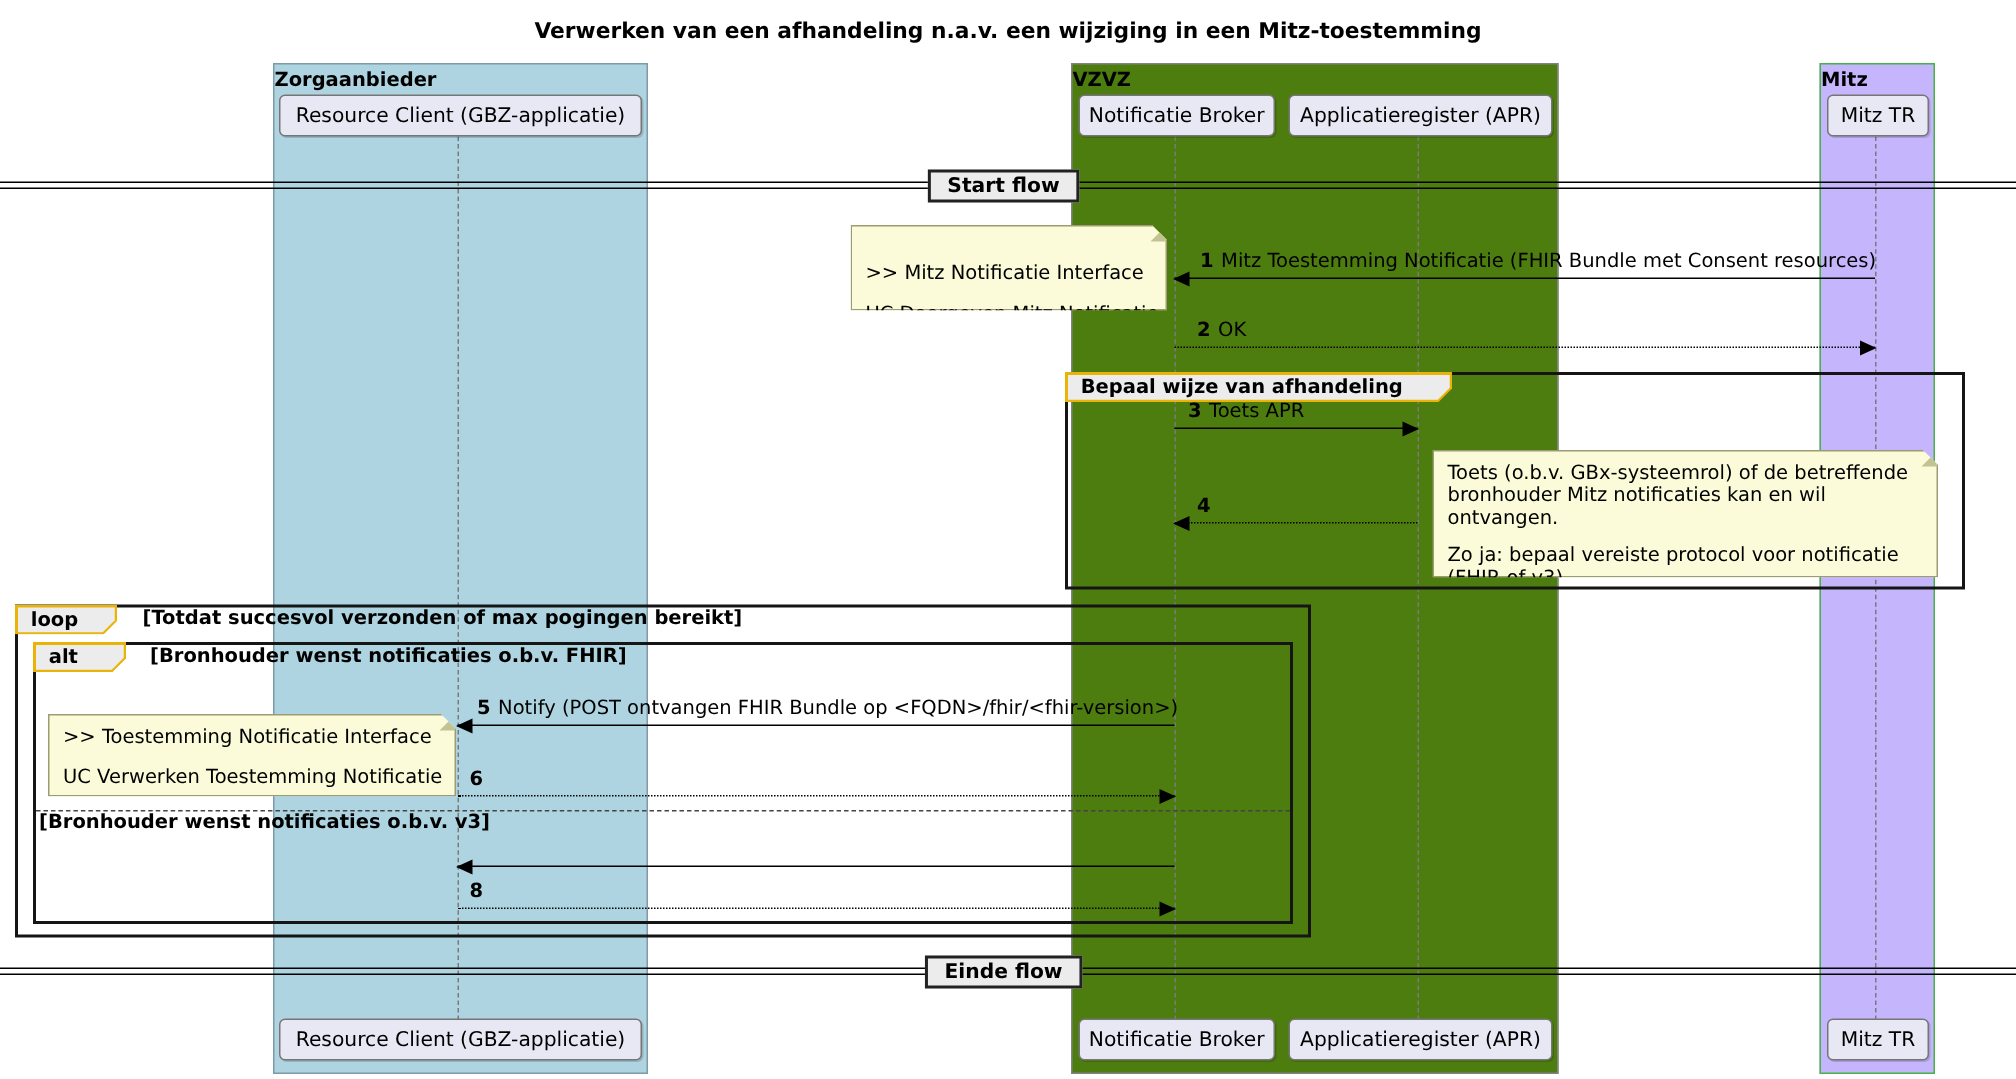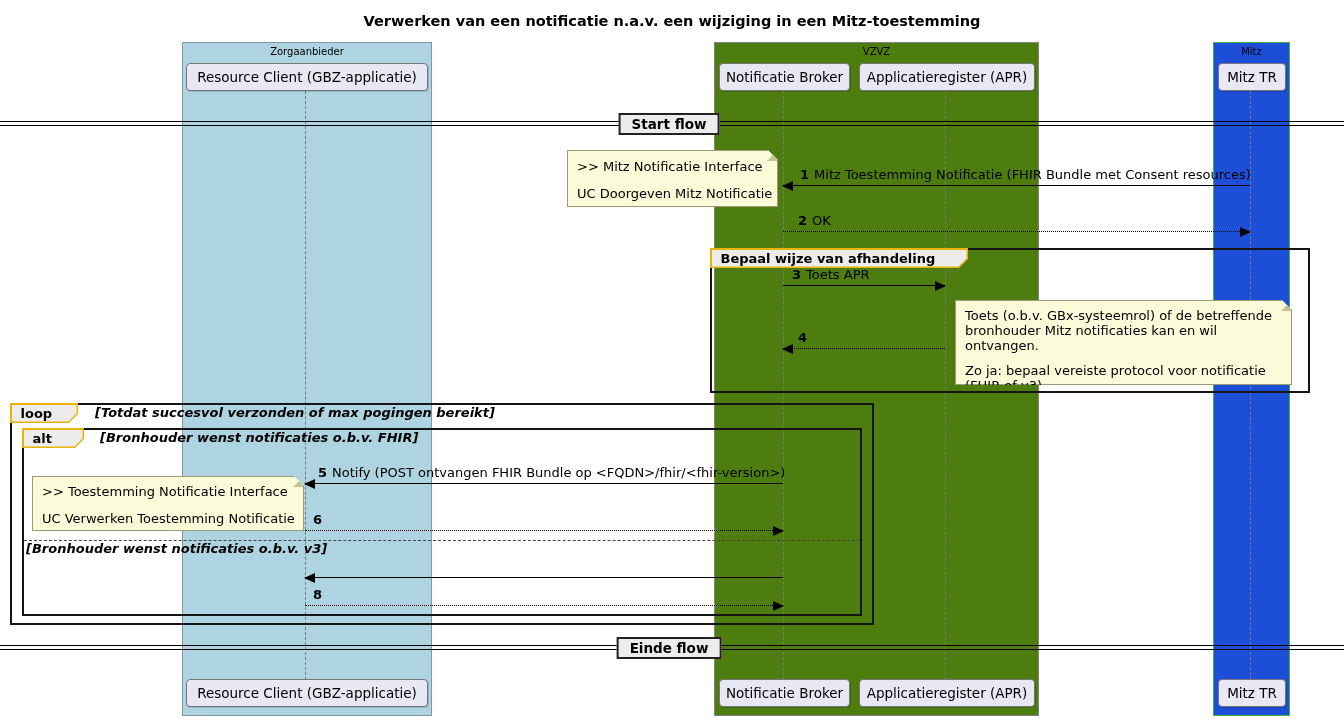--- a/index.html
+++ b/index.html
@@ -7,23 +7,23 @@
        font-family:"DejaVu Sans","Liberation Sans",sans-serif;color:#000;overflow:hidden;}
 
   
   .page-title{position:absolute;top:13px;left:0;right:0;text-align:center;
               font-size:14.5px;font-weight:bold;z-index:7;}
 
   
   .swimlane{position:absolute;top:42px;height:672px;z-index:0;}
   .swim-zorg{left:182px;width:248px;background:#add4e0;border:1.5px solid #7d9aa6;}
   .swim-vzvz{left:714px;width:323px;background:#4d7c0f;border:1.5px solid #828282;}
-  .swim-mitz{left:1213px;width:75px;background:#1d4ed8;border:1.5px solid #46b246;}
-  .swim-title{position:absolute;top:3px;left:0;right:0;text-align:center;
-              font-size:10px;font-weight:normal;}
+  .swim-mitz{left:1213px;width:75px;background:#c4b5fd;border:1.5px solid #46b246;}
+  .swim-title{position:absolute;top:3px;left:0;right:0;text-align:left;
+              font-size:13px;font-weight:bold;}
 
   
   .lifeline{position:absolute;top:91px;height:589px;width:0;
             border-left:1px dashed #7a7a7a;z-index:1;}
 
   
   .participant{position:absolute;height:26px;line-height:26px;text-align:center;
                background:#e8e8f5;border:1px solid #767676;border-radius:4px;
                font-size:13.5px;z-index:6;box-shadow:1px 1px 0 rgba(0,0,0,.15);}
   .prow-top{top:63px;} .prow-bot{top:679px;}
@@ -35,21 +35,21 @@
                  background:#ececec;border:2px solid #222;padding:1px 11px;
                  font-size:13.5px;font-weight:bold;white-space:nowrap;z-index:4;}
 
   
   .groupbox{position:absolute;border:2px solid #151515;z-index:2;}
   .pent{position:absolute;top:-2px;left:-2px;height:20px;background:#eab308;
         clip-path:polygon(0 0,100% 0,100% calc(100% - 9px),calc(100% - 9px) 100%,0 100%);}
   .pent-in{position:absolute;inset:1.5px;background:#ececec;
         clip-path:polygon(0 0,100% 0,100% calc(100% - 8px),calc(100% - 8px) 100%,0 100%);
         font-size:13px;font-weight:bold;white-space:nowrap;padding:1px 14px 0 9px;box-sizing:border-box;}
-  .gcond{position:absolute;font-size:13px;font-weight:bold;white-space:nowrap;z-index:3;font-style:italic;}
+  .gcond{position:absolute;font-size:13px;font-weight:bold;white-space:nowrap;z-index:3;}
   .else-line{position:absolute;left:0;right:0;height:0;border-top:1px dashed #444;}
 
   
   .msg{position:absolute;height:28px;z-index:4;}
   .msg-line{position:absolute;left:0;right:0;bottom:0;height:0;border-bottom:1px solid #000;}
   .msg-line.ret{border-bottom-style:dotted;}
   .msg-label{position:absolute;bottom:4px;font-size:13px;white-space:nowrap;}
   .num{font-weight:bold;padding-right:5px;}
   .head-l{position:absolute;left:-1px;bottom:-5px;width:0;height:0;
           border-right:11px solid #000;border-top:5px solid transparent;border-bottom:5px solid transparent;}
@@ -63,21 +63,21 @@
   .fold{position:absolute;top:0;right:0;width:0;height:0;
         border-left:10px solid transparent;border-bottom:10px solid #c2c293;}
   .note-line{padding:0 9px;white-space:nowrap;}
   .note p{margin:0;padding:0 9px;}
 </style>
 </head>
 <body>
 
 <div>
 
-  <div class="page-title">Verwerken van een notificatie n.a.v. een wijziging in een Mitz-toestemming</div>
+  <div class="page-title">Verwerken van een afhandeling n.a.v. een wijziging in een Mitz-toestemming</div>
 
   <div class="swimlane swim-zorg">
     <div class="swim-title">Zorgaanbieder</div>
   </div>
   <div class="swimlane swim-vzvz">
     <div class="swim-title">VZVZ</div>
   </div>
   <div class="swimlane swim-mitz">
     <div class="swim-title">Mitz</div>
   </div>
@@ -156,21 +156,21 @@
   </div>
 
   <div class="msg" style="left:305px;top:578px;width:478px">
     <div class="msg-label" style="left:8px"><span class="num">8</span><span></span></div>
     <div class="msg-line ret"></div>
     <div class="head-r"></div>
   </div>
 
   <div class="note" style="left:567px;top:150px;width:211px;height:57px">
     <div class="fold"></div>
-    <div class="note-line" style="margin-top:8px">&gt;&gt; Mitz Notificatie Interface</div>
+    <div class="note-line" style="margin-top:24px">&gt;&gt; Mitz Notificatie Interface</div>
     <div class="note-line" style="margin-top:12px">UC Doorgeven Mitz Notificatie</div>
   </div>
 
   <div class="note" style="left:955px;top:300px;width:337px;height:85px">
     <div class="fold"></div>
     <p style="margin-top:7px">Toets (o.b.v. GBx-systeemrol) of de betreffende bronhouder Mitz notificaties kan en wil ontvangen.</p>
     <p style="margin-top:10px">Zo ja: bepaal vereiste protocol voor notificatie (FHIR of v3)</p>
   </div>
 
   <div class="note" style="left:32px;top:476px;width:272px;height:55px">

